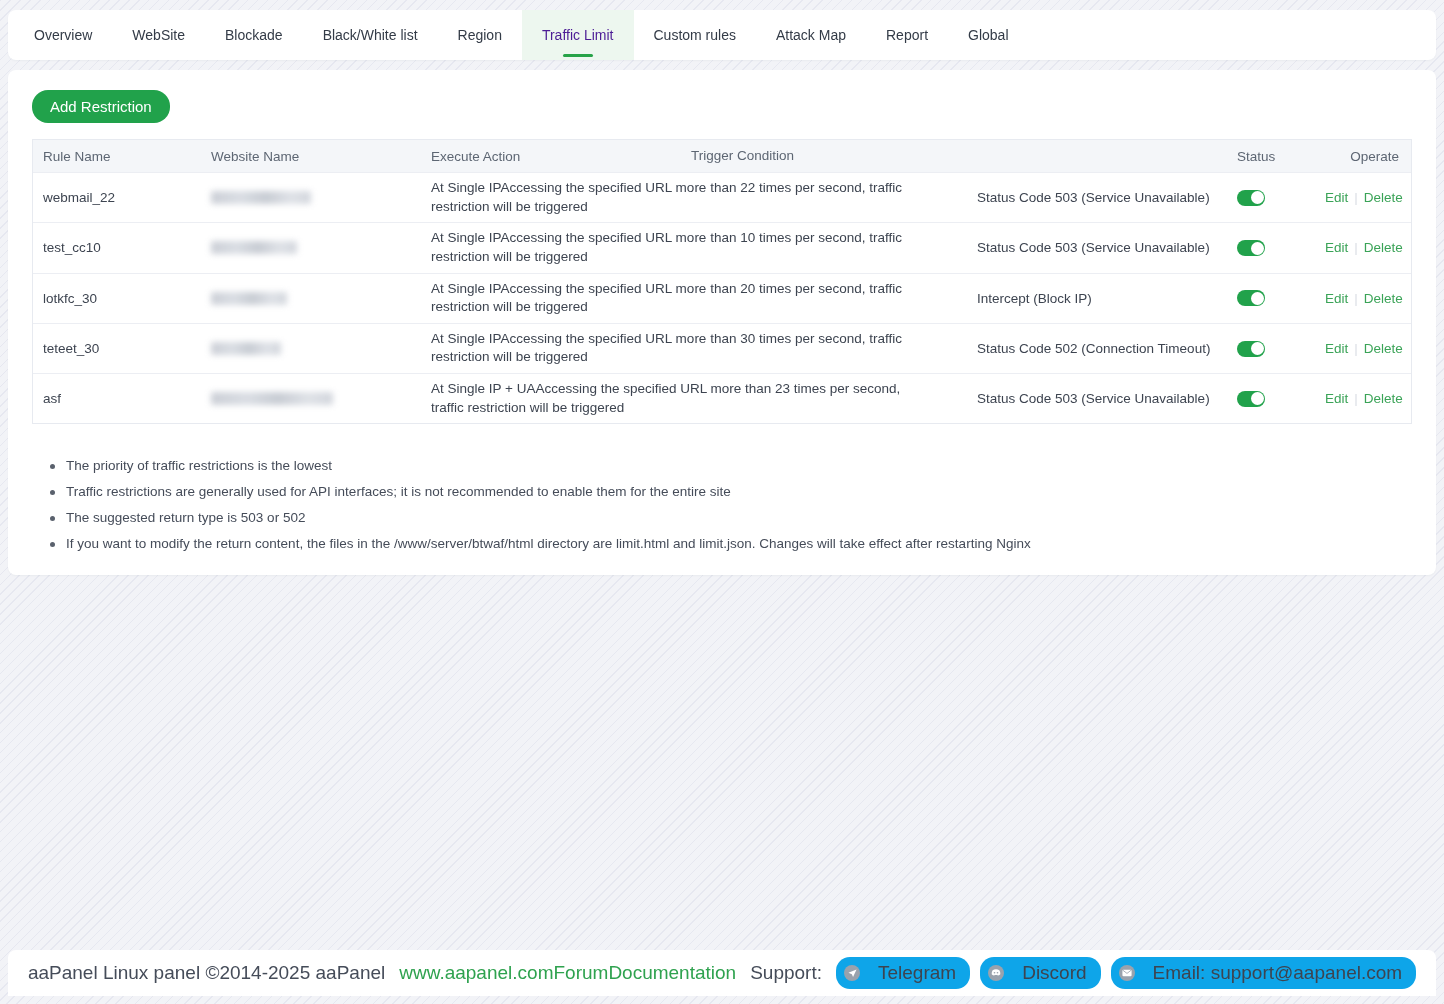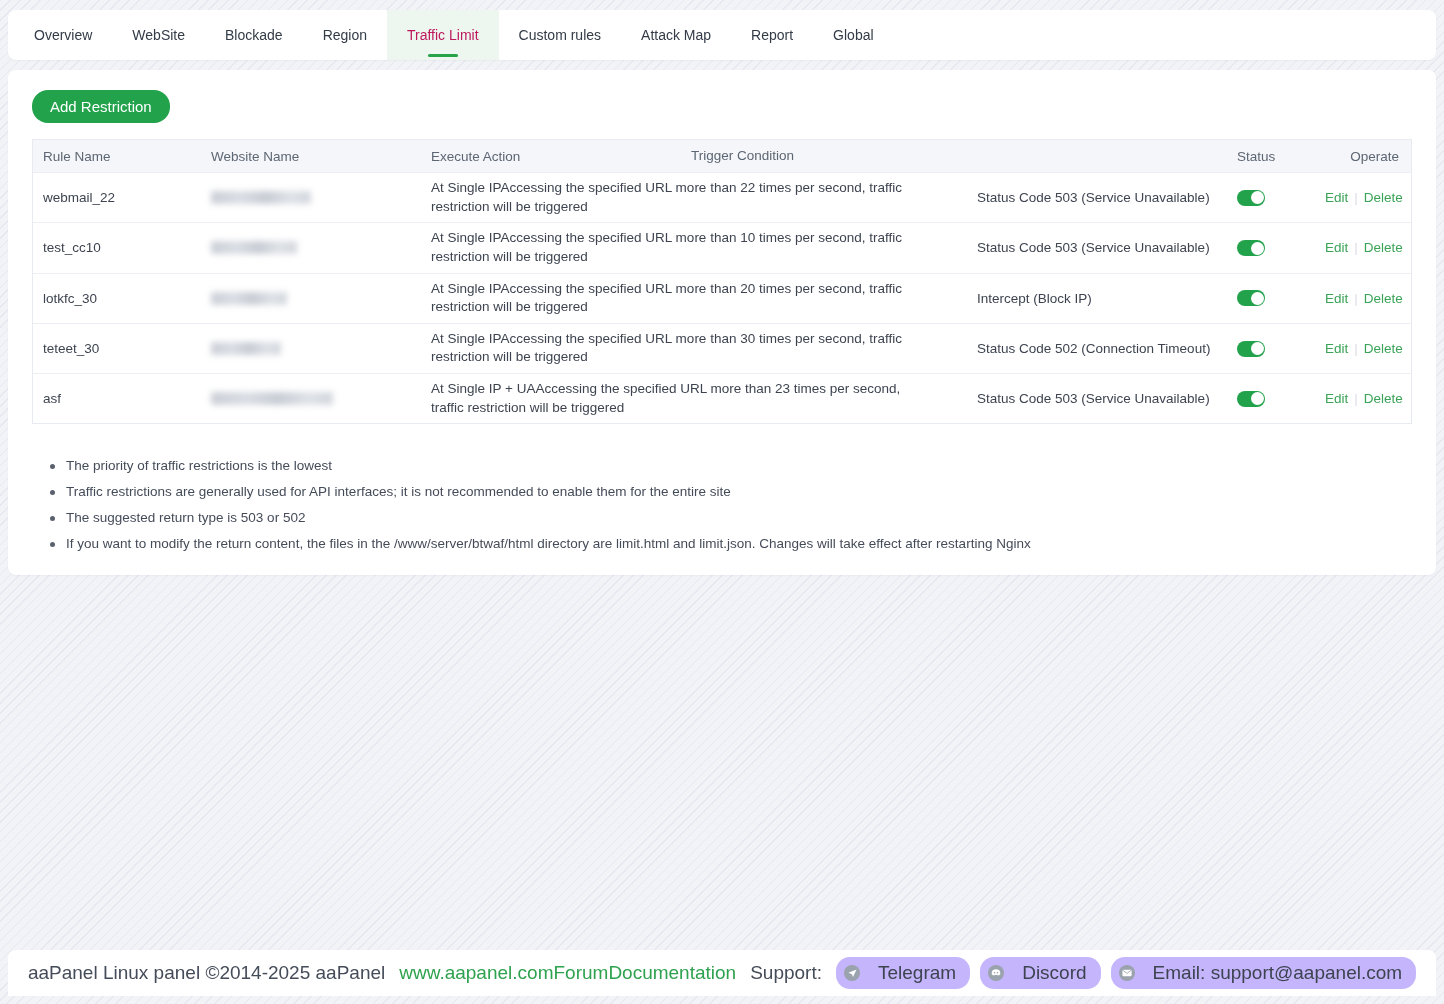--- a/index.html
+++ b/index.html
@@ -30,21 +30,21 @@
     display: flex;
     align-items: center;
     font-size: 14px;
     color: #333b47;
     cursor: pointer;
     white-space: nowrap;
   }
   .tab:first-child { padding-left: 26px; }
   .tab.active {
     background: #edf7ef;
-    color: #be185d;
+    color: #4c1d95;
   }
   .tab.active .tab-underline {
     position: absolute;
     bottom: 3px;
     left: 50%;
     transform: translateX(-50%);
     width: 30px;
     height: 3px;
     border-radius: 2px;
     background: #27a348;
@@ -172,21 +172,21 @@
     gap: 14px;
     font-size: 19px;
     color: #454c59;
   }
   .footer a { text-decoration: none; }
   .f-link { color: #2fa24f; cursor: pointer; }
   .badge {
     display: inline-flex;
     align-items: center;
     gap: 18px;
-    background: #c4b5fd;
+    background: #0ea5e9;
     border-radius: 14px;
     padding: 5px 14px 5px 8px;
     color: #3d4450;
     cursor: pointer;
   }
   .badge-icon {
     width: 16px; height: 16px;
     border-radius: 50%;
     background: #9aa2ad;
     display: inline-flex;
@@ -201,20 +201,23 @@
 
 <nav class="tabbar" id="tabbar">
     <div class="tab">
       <span>Overview</span>
     </div>
     <div class="tab">
       <span>WebSite</span>
     </div>
     <div class="tab">
       <span>Blockade</span>
+    </div>
+    <div class="tab">
+      <span>Black/White list</span>
     </div>
     <div class="tab">
       <span>Region</span>
     </div>
     <div class="tab active">
       <span>Traffic Limit</span>
       <span class="tab-underline"></span>
     </div>
     <div class="tab">
       <span>Custom rules</span>

